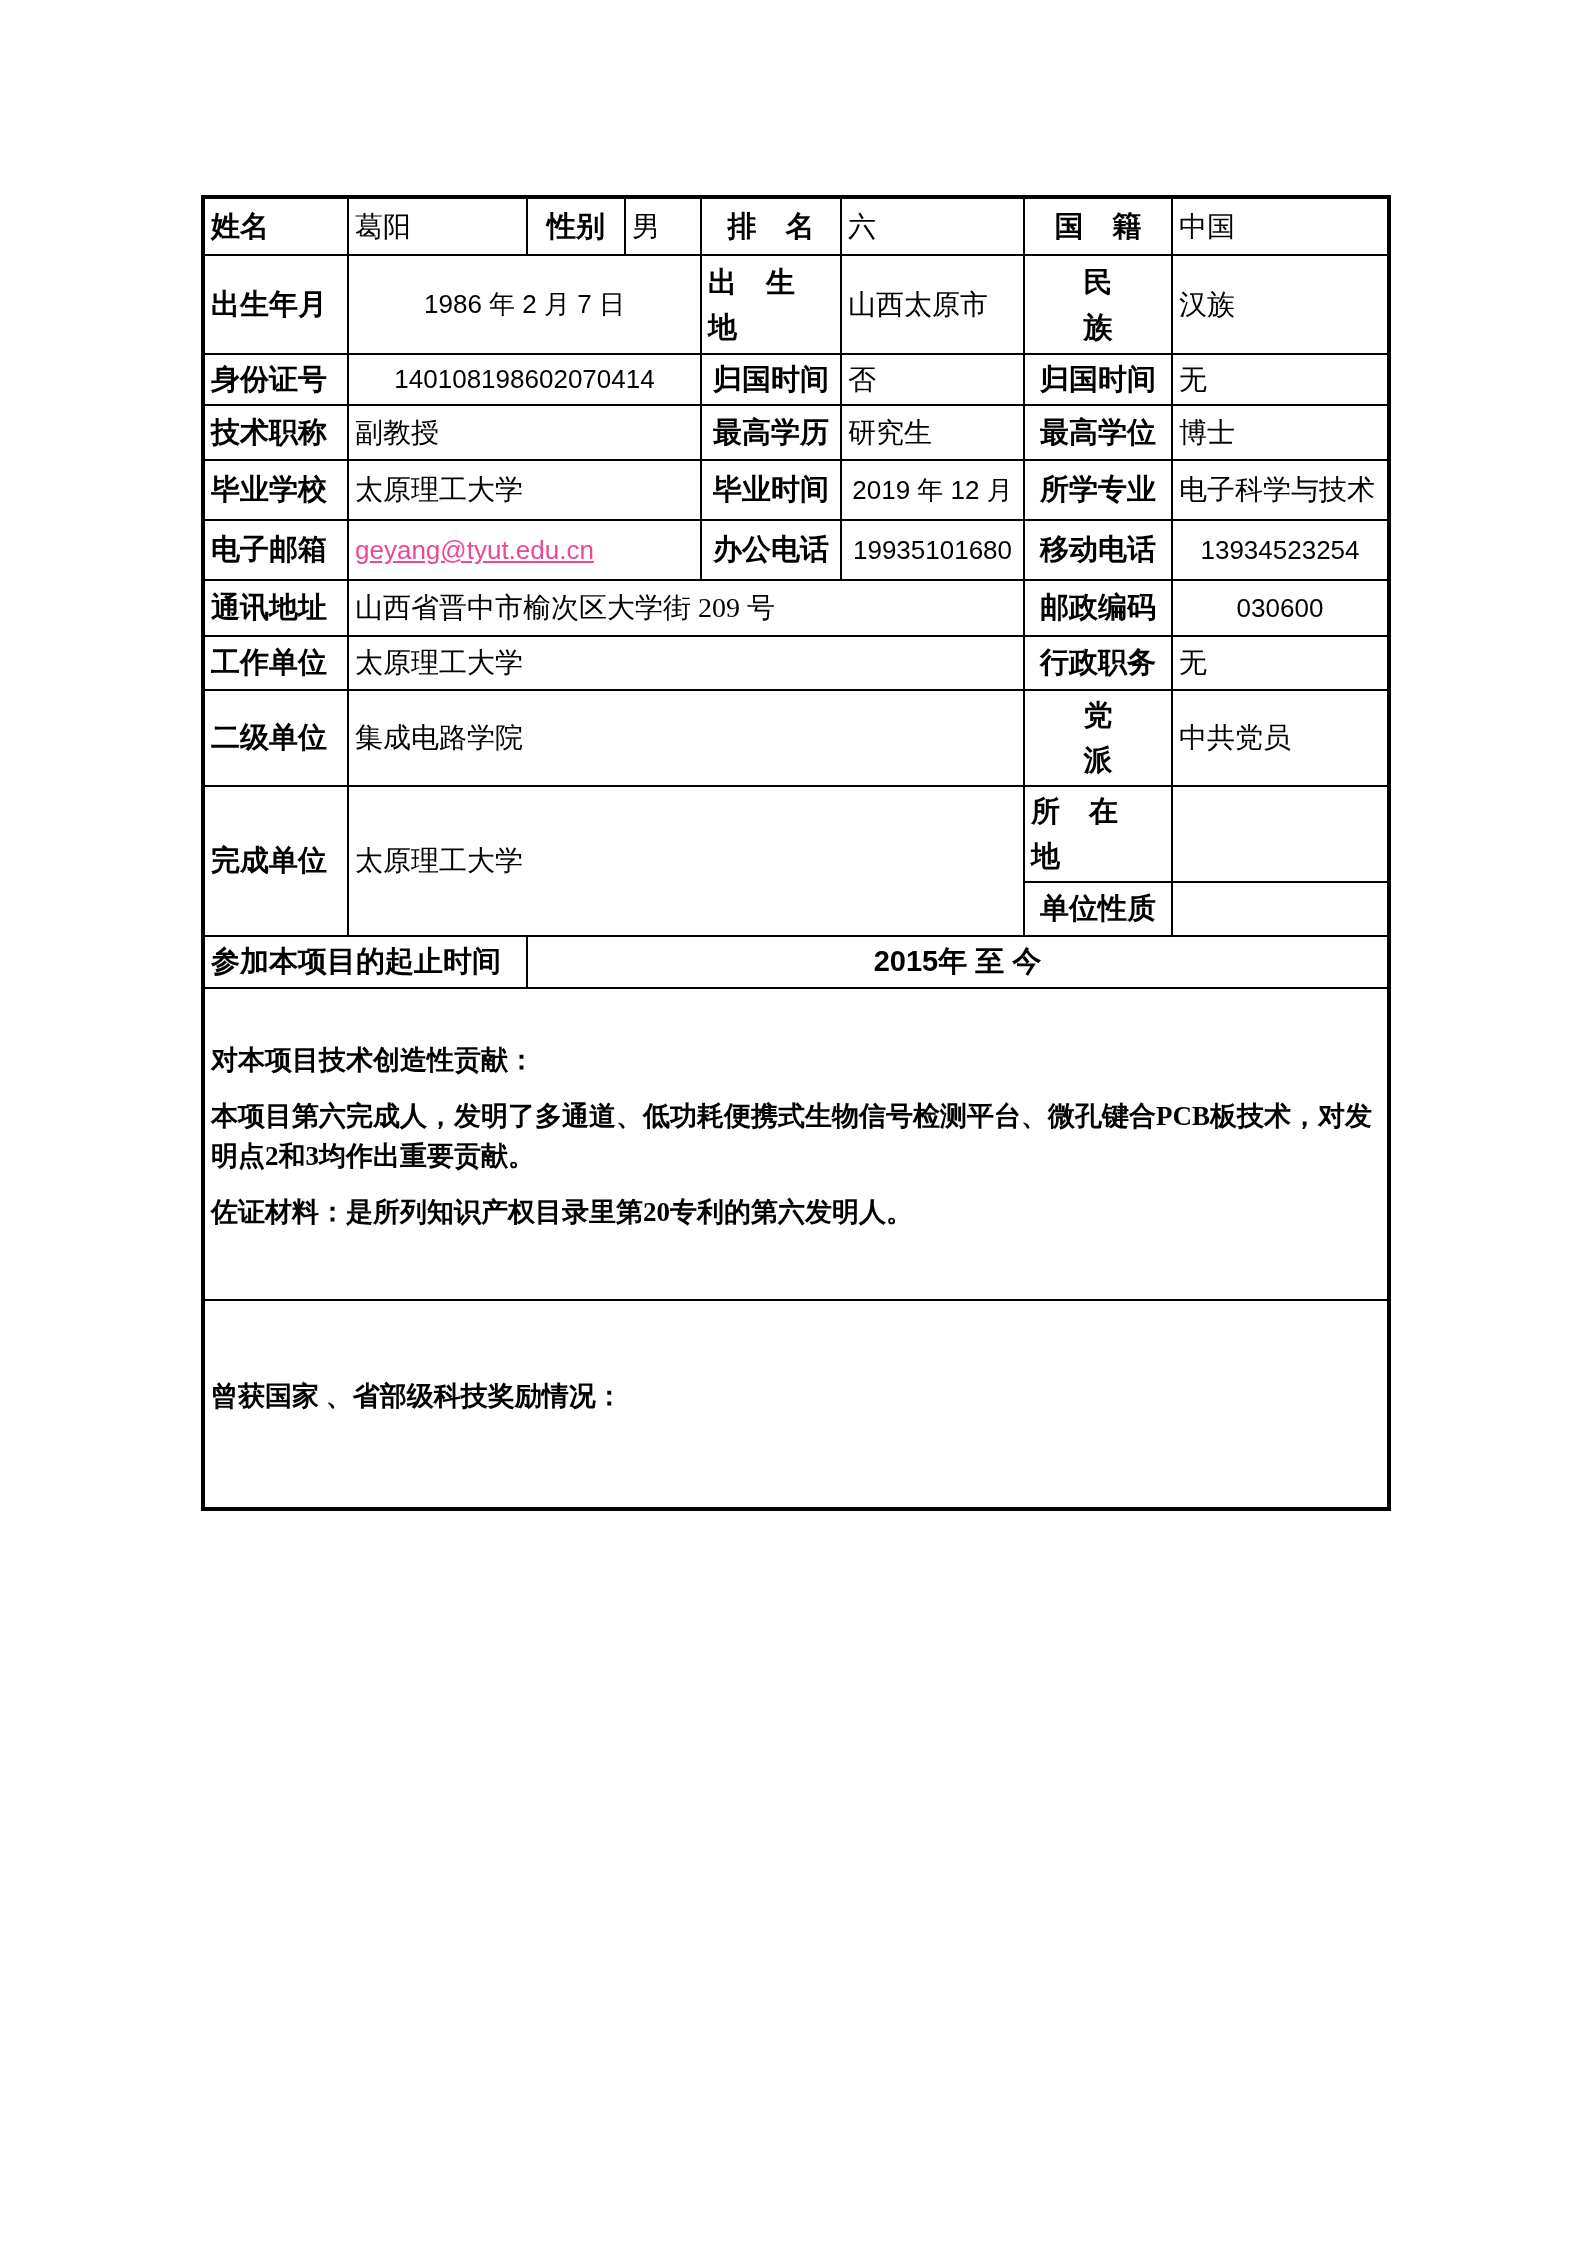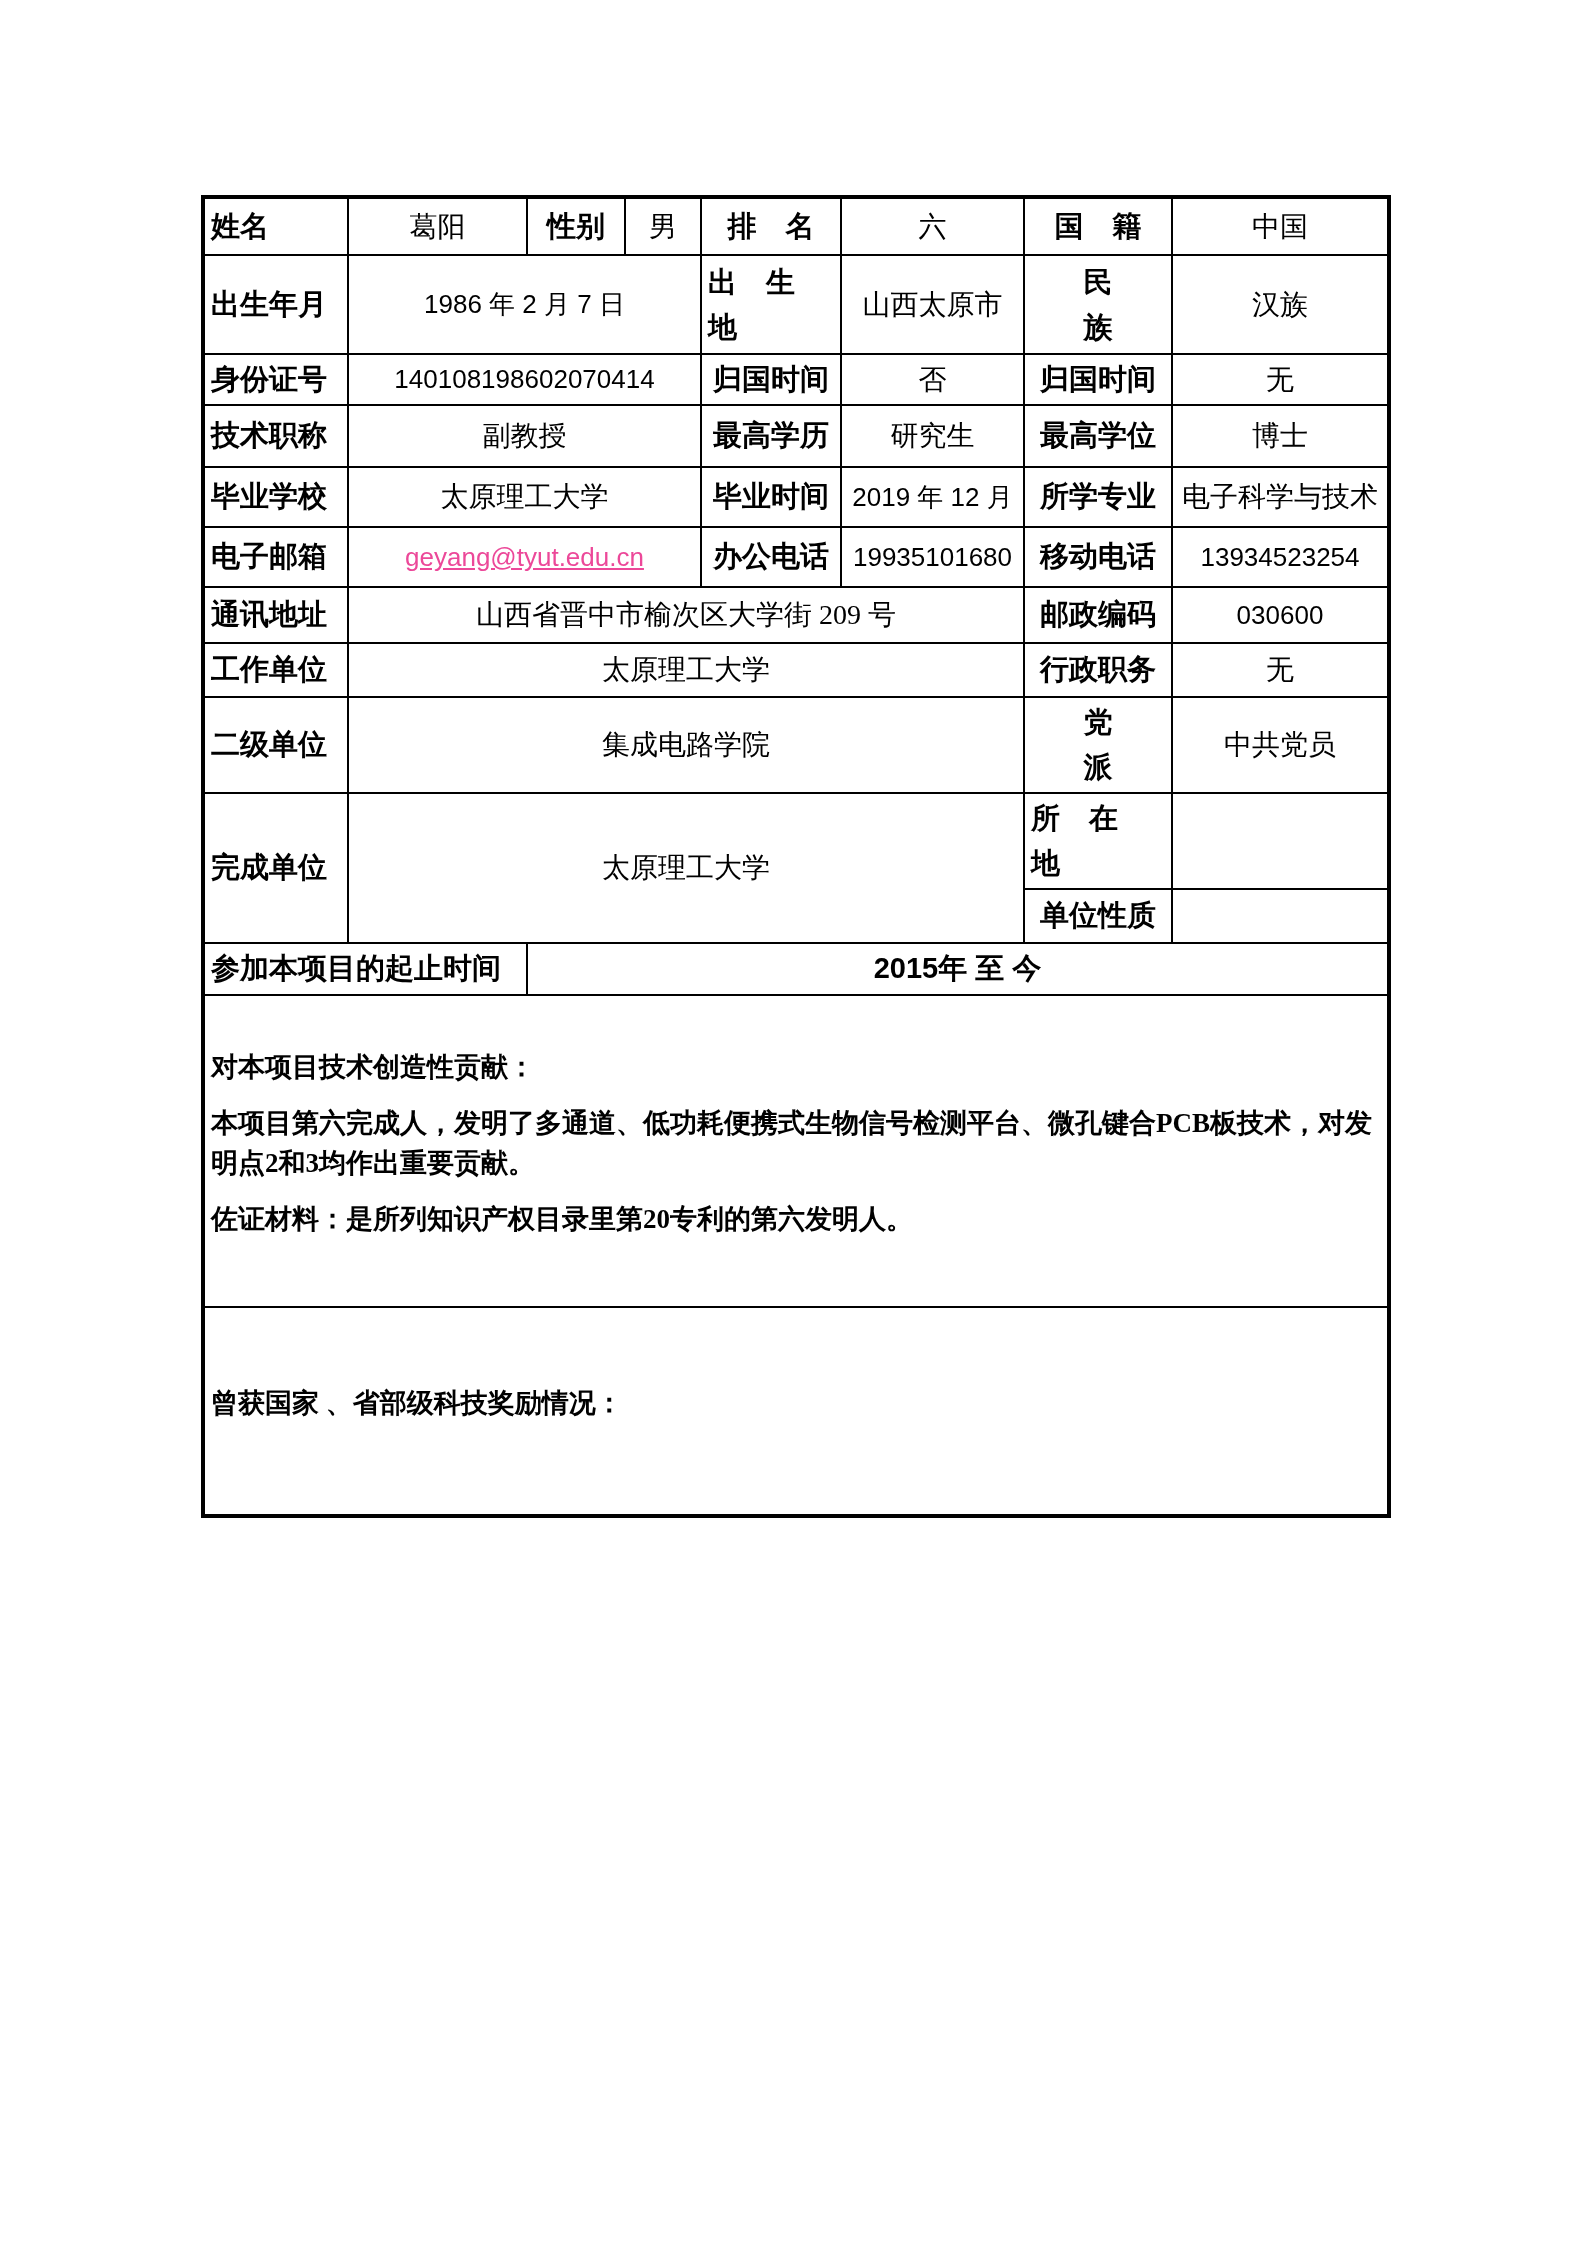--- a/index.html
+++ b/index.html
@@ -43,21 +43,21 @@
     text-align: center;
     padding-left: 2px;
     padding-right: 2px;
   }
   td.ml { white-space: pre-line; line-height: 1.55; }
   td.ml-left { text-align: left; padding-left: 11px; }
   
   td.val {
     font-family: "Liberation Serif", serif;
     font-size: 28px;
-    text-align: center;
+    text-align: left;
     margin-left: 32px;
   }
   
   td.v-num {
     font-family: "Liberation Sans", sans-serif;
     font-size: 26px;
     text-align: center;
   }
   td.v-period {
     font-family: "Liberation Sans", sans-serif;
@@ -126,21 +126,21 @@
 
   <tr style="height:51px">
     <td class="lbl">身份证号</td>
     <td class="v-num" colspan="3">140108198602070414</td>
     <td class="lbl-c">归国时间</td>
     <td class="val">否</td>
     <td class="lbl-c">归国时间</td>
     <td class="val">无</td>
   </tr>
 
-  <tr style="height:62px">
+  <tr style="height:55px">
     <td class="lbl">技术职称</td>
     <td class="val" colspan="3">副教授</td>
     <td class="lbl-c">最高学历</td>
     <td class="val">研究生</td>
     <td class="lbl-c">最高学位</td>
     <td class="val">博士</td>
   </tr>
 
   <tr style="height:60px">
     <td class="lbl">毕业学校</td>

